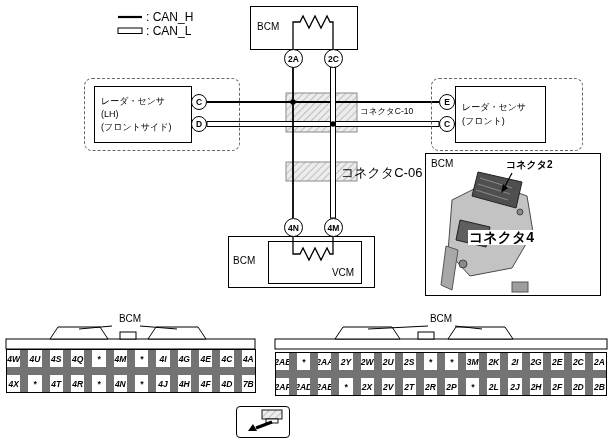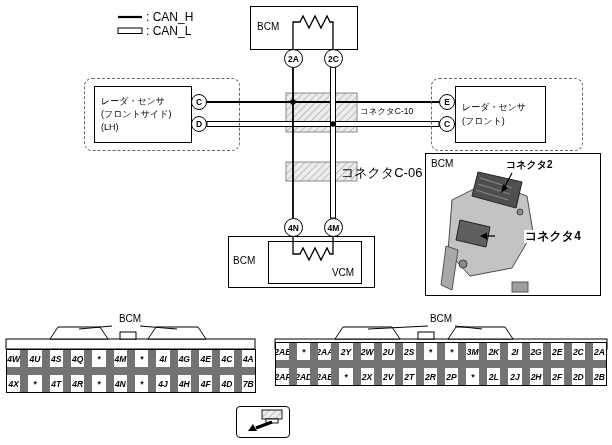--- a/index.html
+++ b/index.html
@@ -104,22 +104,22 @@
   <div class="lbl" style="left:146px;top:25px">: CAN_L</div>
 
   <div class="box" style="left:250px;top:6px;width:108px;height:44px"></div>
   <div class="lbl lbl10" style="left:257px;top:21px">BCM</div>
   <div class="pin lg" style="left:284px;top:49px">2A</div>
   <div class="pin lg" style="left:324px;top:49px">2C</div>
 
   <div class="dashed" style="left:84px;top:78px;width:154px;height:71px"></div>
   <div class="device" style="left:94px;top:86px;width:98px;height:57px">
     <span>レーダ・センサ</span>
+    <span>(LH)</span>
     <span>(フロントサイド)</span>
-    <span>(LH)</span>
   </div>
   <div class="pin sm" style="left:191px;top:94px">C</div>
   <div class="pin sm" style="left:191px;top:116px">D</div>
 
   <div class="dashed" style="left:431px;top:78px;width:150px;height:71px"></div>
   <div class="device" style="left:455px;top:86px;width:91px;height:57px">
     <span>レーダ・センサ</span>
     <span>(フロント)</span>
   </div>
   <div class="pin sm" style="left:439px;top:94px">E</div>
@@ -131,21 +131,21 @@
   <div class="pin lg" style="left:284px;top:218px">4N</div>
   <div class="pin lg" style="left:324px;top:218px">4M</div>
   <div class="box" style="left:228px;top:236px;width:147px;height:52px"></div>
   <div class="lbl lbl10" style="left:233px;top:255px">BCM</div>
   <div class="box" style="left:268px;top:241px;width:94px;height:43px"></div>
   <div class="lbl lbl10 ctr" style="left:268px;top:267px;width:94px">VCM</div>
 
   <div class="box" style="left:425px;top:153px;width:176px;height:143px"></div>
   <div class="lbl lbl10" style="left:431px;top:158px">BCM</div>
   <div class="lbl bold" style="left:505px;top:159px;font-size:10px">コネクタ2</div>
-  <div class="lbl bold" style="left:524px;top:230px;font-size:12px">コネクタ4</div>
+  <div class="lbl bold" style="left:468px;top:230px;font-size:14px">コネクタ4</div>
 
   <div class="tbl-title" style="left:80px;top:313px">BCM</div>
   <div class="tbl-title" style="left:391px;top:313px">BCM</div>
   <div class="pin-grid" style="left:6px;top:349px;width:250px;grid-template-columns:repeat(12,1fr)">
       <div class="cell">4W</div>
       <div class="cell">4U</div>
       <div class="cell">4S</div>
       <div class="cell">4Q</div>
       <div class="cell">*</div>
       <div class="cell">4M</div>
@@ -161,21 +161,21 @@
       <div class="cell">4R</div>
       <div class="cell">*</div>
       <div class="cell">4N</div>
       <div class="cell">*</div>
       <div class="cell">4J</div>
       <div class="cell">4H</div>
       <div class="cell">4F</div>
       <div class="cell">4D</div>
       <div class="cell">7B</div>
     </div>
-  <div class="pin-grid" style="left:275px;top:342px;width:332px;grid-template-columns:repeat(16,1fr)">
+  <div class="pin-grid" style="left:275px;top:352px;width:332px;grid-template-columns:repeat(16,1fr)">
       <div class="cell">2AE</div>
       <div class="cell">*</div>
       <div class="cell">2AA</div>
       <div class="cell">2Y</div>
       <div class="cell">2W</div>
       <div class="cell">2U</div>
       <div class="cell">2S</div>
       <div class="cell">*</div>
       <div class="cell">*</div>
       <div class="cell">3M</div>

